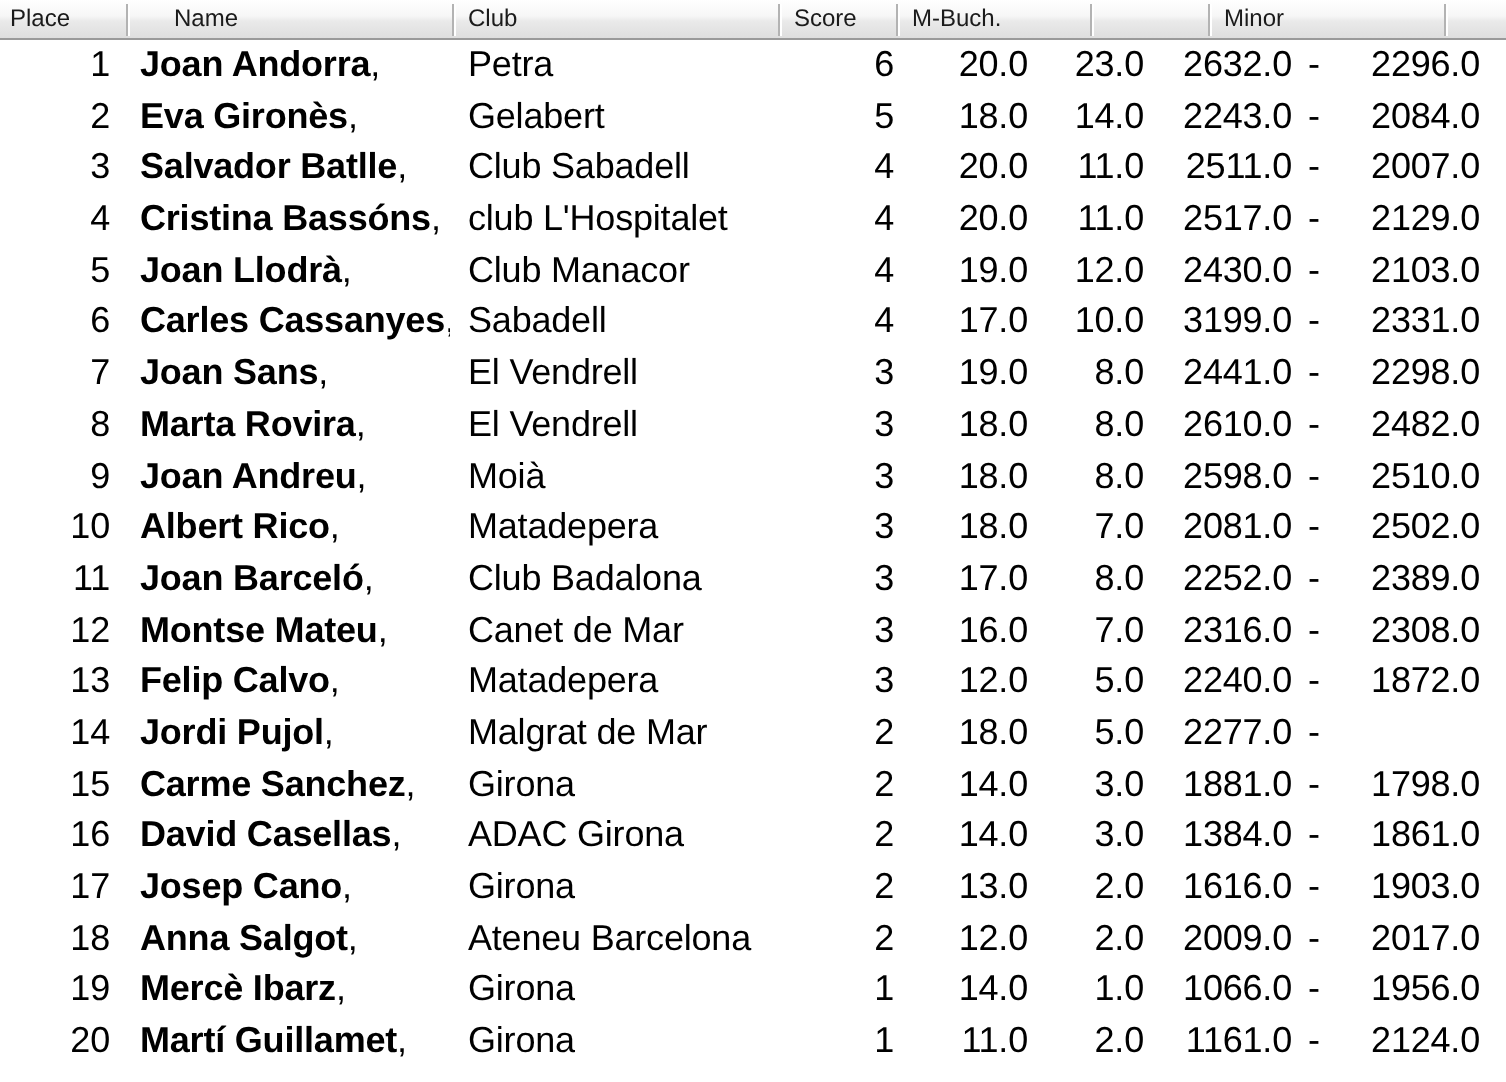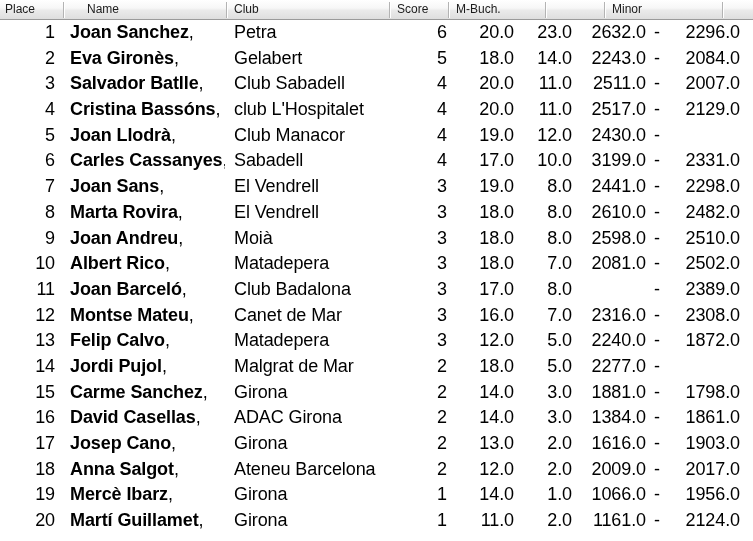--- a/index.html
+++ b/index.html
@@ -107,21 +107,21 @@
     <div class="hsep" style="left:545px;"></div>
     <div class="hcell" style="left:548px;width:56px;margin-top:44px;">Berg.</div>
     <div class="hsep" style="left:604px;"></div>
     <div class="hcell" style="left:607px;width:115px;">Minor</div>
     <div class="hsep" style="left:722px;"></div>
   </div>
 
   <div class="rows" id="rows-container">
       <div class="row">
         <div class="cell c-place">1</div>
-        <div class="cell c-name"><span>Joan Sanchez</span><span class="comma">,</span></div>
+        <div class="cell c-name"><span>Joan Andorra</span><span class="comma">,</span></div>
         <div class="cell c-club">Petra</div>
         <div class="cell c-score">6</div>
         <div class="cell c-mbuch">20.0</div>
         <div class="cell c-berg">23.0</div>
         <div class="cell c-minor1">2632.0</div>
         <div class="cell c-dash">-</div>
         <div class="cell c-minor2">2296.0</div>
       </div>
       <div class="row">
         <div class="cell c-place">2</div>
@@ -158,20 +158,21 @@
       </div>
       <div class="row">
         <div class="cell c-place">5</div>
         <div class="cell c-name"><span>Joan Llodrà</span><span class="comma">,</span></div>
         <div class="cell c-club">Club Manacor</div>
         <div class="cell c-score">4</div>
         <div class="cell c-mbuch">19.0</div>
         <div class="cell c-berg">12.0</div>
         <div class="cell c-minor1">2430.0</div>
         <div class="cell c-dash">-</div>
+        <div class="cell c-minor2">2103.0</div>
       </div>
       <div class="row">
         <div class="cell c-place">6</div>
         <div class="cell c-name"><span>Carles Cassanyes</span><span class="comma">,</span></div>
         <div class="cell c-club">Sabadell</div>
         <div class="cell c-score">4</div>
         <div class="cell c-mbuch">17.0</div>
         <div class="cell c-berg">10.0</div>
         <div class="cell c-minor1">3199.0</div>
         <div class="cell c-dash">-</div>
@@ -221,20 +222,21 @@
         <div class="cell c-dash">-</div>
         <div class="cell c-minor2">2502.0</div>
       </div>
       <div class="row">
         <div class="cell c-place">11</div>
         <div class="cell c-name"><span>Joan Barceló</span><span class="comma">,</span></div>
         <div class="cell c-club">Club Badalona</div>
         <div class="cell c-score">3</div>
         <div class="cell c-mbuch">17.0</div>
         <div class="cell c-berg">8.0</div>
+        <div class="cell c-minor1">2252.0</div>
         <div class="cell c-dash">-</div>
         <div class="cell c-minor2">2389.0</div>
       </div>
       <div class="row">
         <div class="cell c-place">12</div>
         <div class="cell c-name"><span>Montse Mateu</span><span class="comma">,</span></div>
         <div class="cell c-club">Canet de Mar</div>
         <div class="cell c-score">3</div>
         <div class="cell c-mbuch">16.0</div>
         <div class="cell c-berg">7.0</div>

